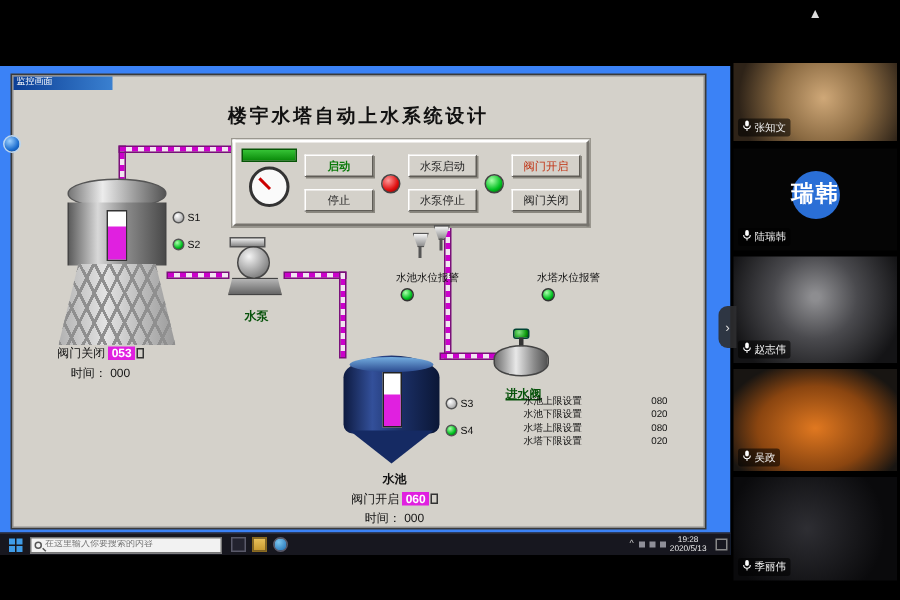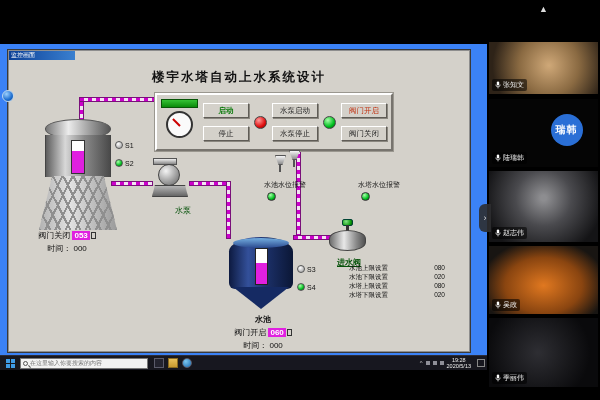--- a/index.html
+++ b/index.html
@@ -73,21 +73,21 @@
   .lvl-val{background:#e020e0;color:#fff;padding:0 2px;font-weight:bold;}
   .unit-box{display:inline-block;width:5px;height:7px;border:1px solid #333;vertical-align:middle;margin-left:1px;}
 
   
   .pump{position:absolute;left:142px;top:106px;width:40px;height:70px;z-index:2;}
   .pump-pipe{position:absolute;left:2px;top:1px;width:24px;height:7px;background:linear-gradient(#eee,#888);border:1px solid #555;}
   .pump-circle{position:absolute;left:7px;top:7px;width:22px;height:22px;border-radius:50%;
     background:radial-gradient(circle at 35% 30%,#f4f4f4,#9a9a9a 60%,#5d5d5d);border:1px solid #444;}
   .pump-base{position:absolute;left:1px;top:28px;width:36px;height:12px;
     background:linear-gradient(#b5b5b5,#666);border:1px solid #444;clip-path:polygon(8% 0,92% 0,100% 100%,0 100%);}
-  .pump-label{position:absolute;left:0;top:48px;width:40px;text-align:right;font-size:8px;font-weight:normal;color:#06520a;}
+  .pump-label{position:absolute;left:0;top:48px;width:40px;text-align:center;font-size:8px;font-weight:bold;color:#06520a;}
 
   
   .sensor{position:absolute;width:11px;height:10px;background:linear-gradient(#f5f5f5,#8f8f8f);
     border:1px solid #555;clip-path:polygon(0 0,100% 0,68% 100%,32% 100%);z-index:3;}
   .sensor-stem{position:absolute;width:2px;height:8px;background:#555;z-index:3;}
 
   
   .alarm-label{position:absolute;width:72px;text-align:center;font-size:7px;color:#111;z-index:3;}
   .alarm-dot{position:absolute;width:9px;height:9px;border-radius:50%;border:1px solid #333;
     background:radial-gradient(circle at 35% 30%,#aaffaa,#00c020 60%,#044d04);z-index:3;}
@@ -143,22 +143,22 @@
   
   .panel{position:absolute;left:487px;top:0;width:113px;height:400px;background:#000;}
   .scroll-up{position:absolute;left:0;top:4px;width:113px;text-align:center;color:#ddd;font-size:9px;cursor:default;}
   .thumb{position:absolute;left:2px;width:109px;background:#101012;overflow:hidden;}
   .t1{top:42px;height:52px;background:radial-gradient(circle at 55% 45%,#cfa878,#8a6a42 45%,#2e2318 85%);}
   .t2{top:99px;height:68px;background:#050505;}
   .t3{top:171px;height:71px;background:radial-gradient(circle at 50% 38%,#8d8d90 4%,#4a4a4e 40%,#141416 85%);}
   .t4{top:246px;height:68px;background:radial-gradient(ellipse at 50% 58%,#e07820,#8a4510 50%,#181512 82%);}
   .t5{top:318px;height:69px;background:radial-gradient(circle at 45% 50%,#2e2e33,#0a0a0c 75%);}
   .avatar-circle{position:absolute;left:50%;top:45%;transform:translate(-50%,-50%);width:32px;height:32px;
-    border-radius:50%;background:#2a6fd6;color:#fff;font-size:10px;font-weight:bold;
-    display:flex;align-items:center;justify-content:center;letter-spacing:1px;margin-left:23px;}
+    border-radius:50%;background:#2a6fd6;color:#fff;font-size:15px;font-weight:bold;
+    display:flex;align-items:center;justify-content:center;letter-spacing:1px;}
   .name-tag{position:absolute;left:3px;bottom:3px;background:rgba(0,0,0,.55);border-radius:2px;
     padding:1px 3px;display:flex;align-items:center;gap:2px;color:#f0f0f0;font-size:7px;white-space:nowrap;}
   .collapse{position:absolute;left:479px;top:204px;width:12px;height:28px;background:rgba(45,45,48,.9);
     border-radius:6px 0 0 6px;color:#ddd;font-size:9px;display:flex;align-items:center;justify-content:center;z-index:10;}
 </style>
 </head>
 <body>
 
 <div class="stage">
 

